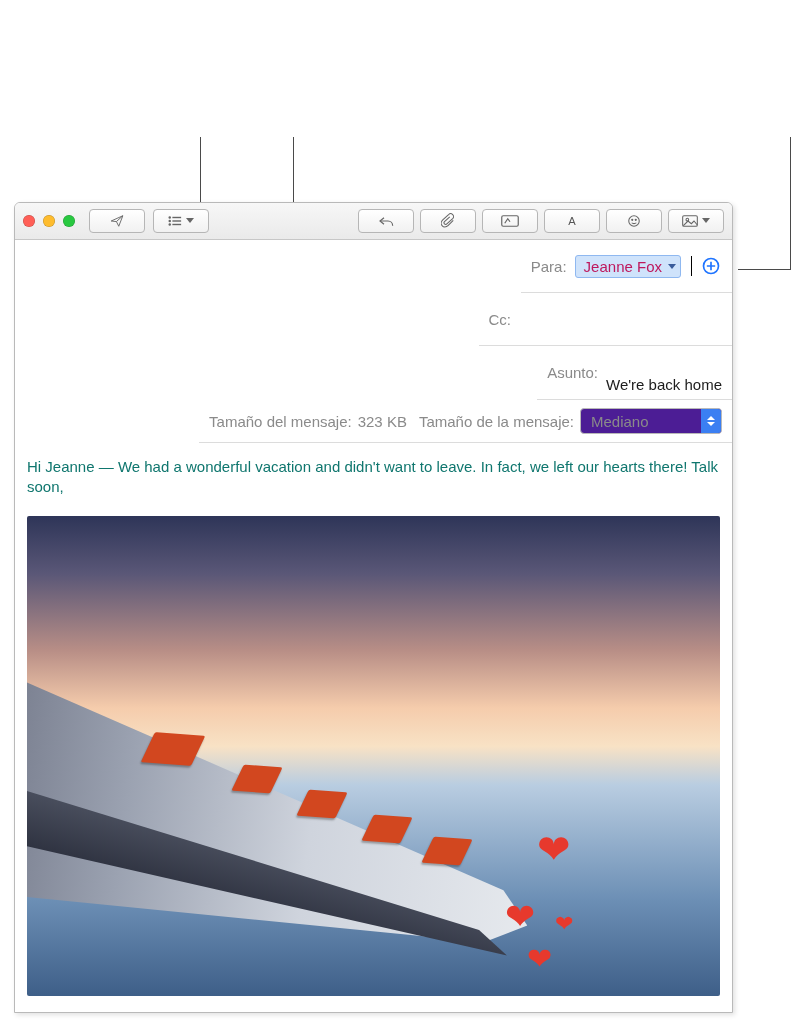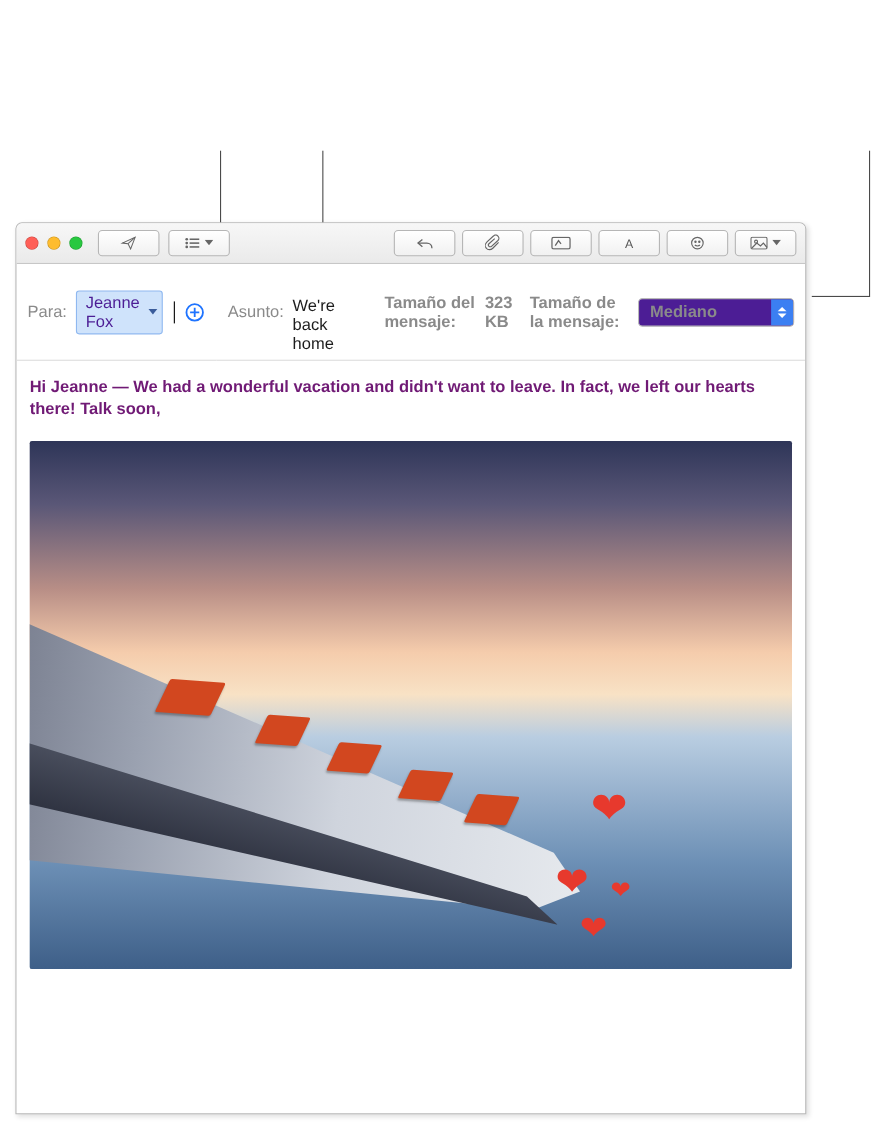--- a/index.html
+++ b/index.html
@@ -69,21 +69,22 @@
     justify-content: center;
     color: #555;
     gap: 4px;
   }
   .tbtn svg { display:block; }
   .tgrow { flex: 1; }
   .toolbar-right { display:flex; gap:6px; }
   
   .fields {
     display: flex;
-    flex-direction: row;
+    flex-direction: column;
+    align-items: flex-end;
   }
   .frow {
     display: flex;
     align-items: center;
     min-height: 40px;
     padding: 6px 10px;
     border-bottom: 1px solid #dcdcdc;
     font-size: 15px;
     color: #8a8a8a;
     gap: 8px;
@@ -91,21 +92,21 @@
   .frow .label { white-space: nowrap; }
   .frow .value { color: #1c1c1c; margin-top: 24px; }
   .recip-pill {
     display: inline-flex;
     align-items: center;
     gap: 4px;
     background: #cfe3fb;
     border: 1px solid #8fb8f0;
     border-radius: 3px;
     padding: 2px 4px 2px 8px;
-    color: #4c1d95;
+    color: #be185d;
     font-size: 15px;
   }
   .recip-pill .chev {
     width: 0; height: 0;
     border-left: 4px solid transparent;
     border-right: 4px solid transparent;
     border-top: 5px solid #3a5c9b;
     margin-left: 2px;
   }
   .frow input[type=text]{
@@ -120,21 +121,20 @@
     width: 22px; height: 22px;
     display:flex;align-items:center;justify-content:center;
   }
   .size-row {
     display:flex; align-items:center;
     padding: 8px 10px;
     border-bottom: 1px solid #dcdcdc;
     font-size: 15px;
     color:#8a8a8a;
     gap: 6px;
-    font-weight: bold;
   }
   .size-row .spacer{flex:1;}
   .select {
     display:inline-flex; align-items:center;
     height: 24px;
     border:1px solid #b9b9b9;
     border-radius:4px;
     background:#4c1d95;
     color:#8a8a8a;
     font-size:15px;
@@ -153,22 +153,21 @@
   .sel-arrows .up, .sel-arrows .down{
     width:0;height:0;border-left:4px solid transparent;border-right:4px solid transparent;
   }
   .sel-arrows .up{border-bottom:4px solid #fff;}
   .sel-arrows .down{border-top:4px solid #fff;}
   
   .body {
     padding: 14px 12px 0 12px;
     font-size: 15px;
     line-height: 1.35;
-    color:#701a75;
-    font-weight:bold;
+    color:#0f766e;
   }
   .body p{margin:0 0 18px 0;}
   .photo {
     margin: 8px 12px 0 12px;
     position: relative;
     height: 480px;
     border-radius: 2px;
     overflow: hidden;
     background:
       linear-gradient(180deg,#2e3558 0%,#5a5777 12%,#b88e86 28%,#f5ccac 40%,#f8e2c5 48%,#b9cde1 56%,#6c8fb5 80%,#3e5f88 100%);
@@ -300,20 +299,24 @@
         </span>
         <span class="cursor"></span>
         <span class="add-contact">
           <svg width="20" height="20" viewBox="0 0 24 24" fill="none" stroke="#1f74ff" stroke-width="2">
               <circle cx="12" cy="12" r="9"></circle>
               <path d="M12 7 V17 M7 12 H17"></path>
             </svg>
         </span>
       </div>
 
+      <div class="frow">
+        <span class="label">Cc:</span>
+        <input type="text" style="">
+      </div>
 
       <div class="frow">
         <span class="label">Asunto:</span>
         <span class="value">We're back home</span>
       </div>
 
       <div class="size-row">
         <span>Tamaño del mensaje:</span>
         <span>323 KB</span>
         <span class="spacer"></span>

